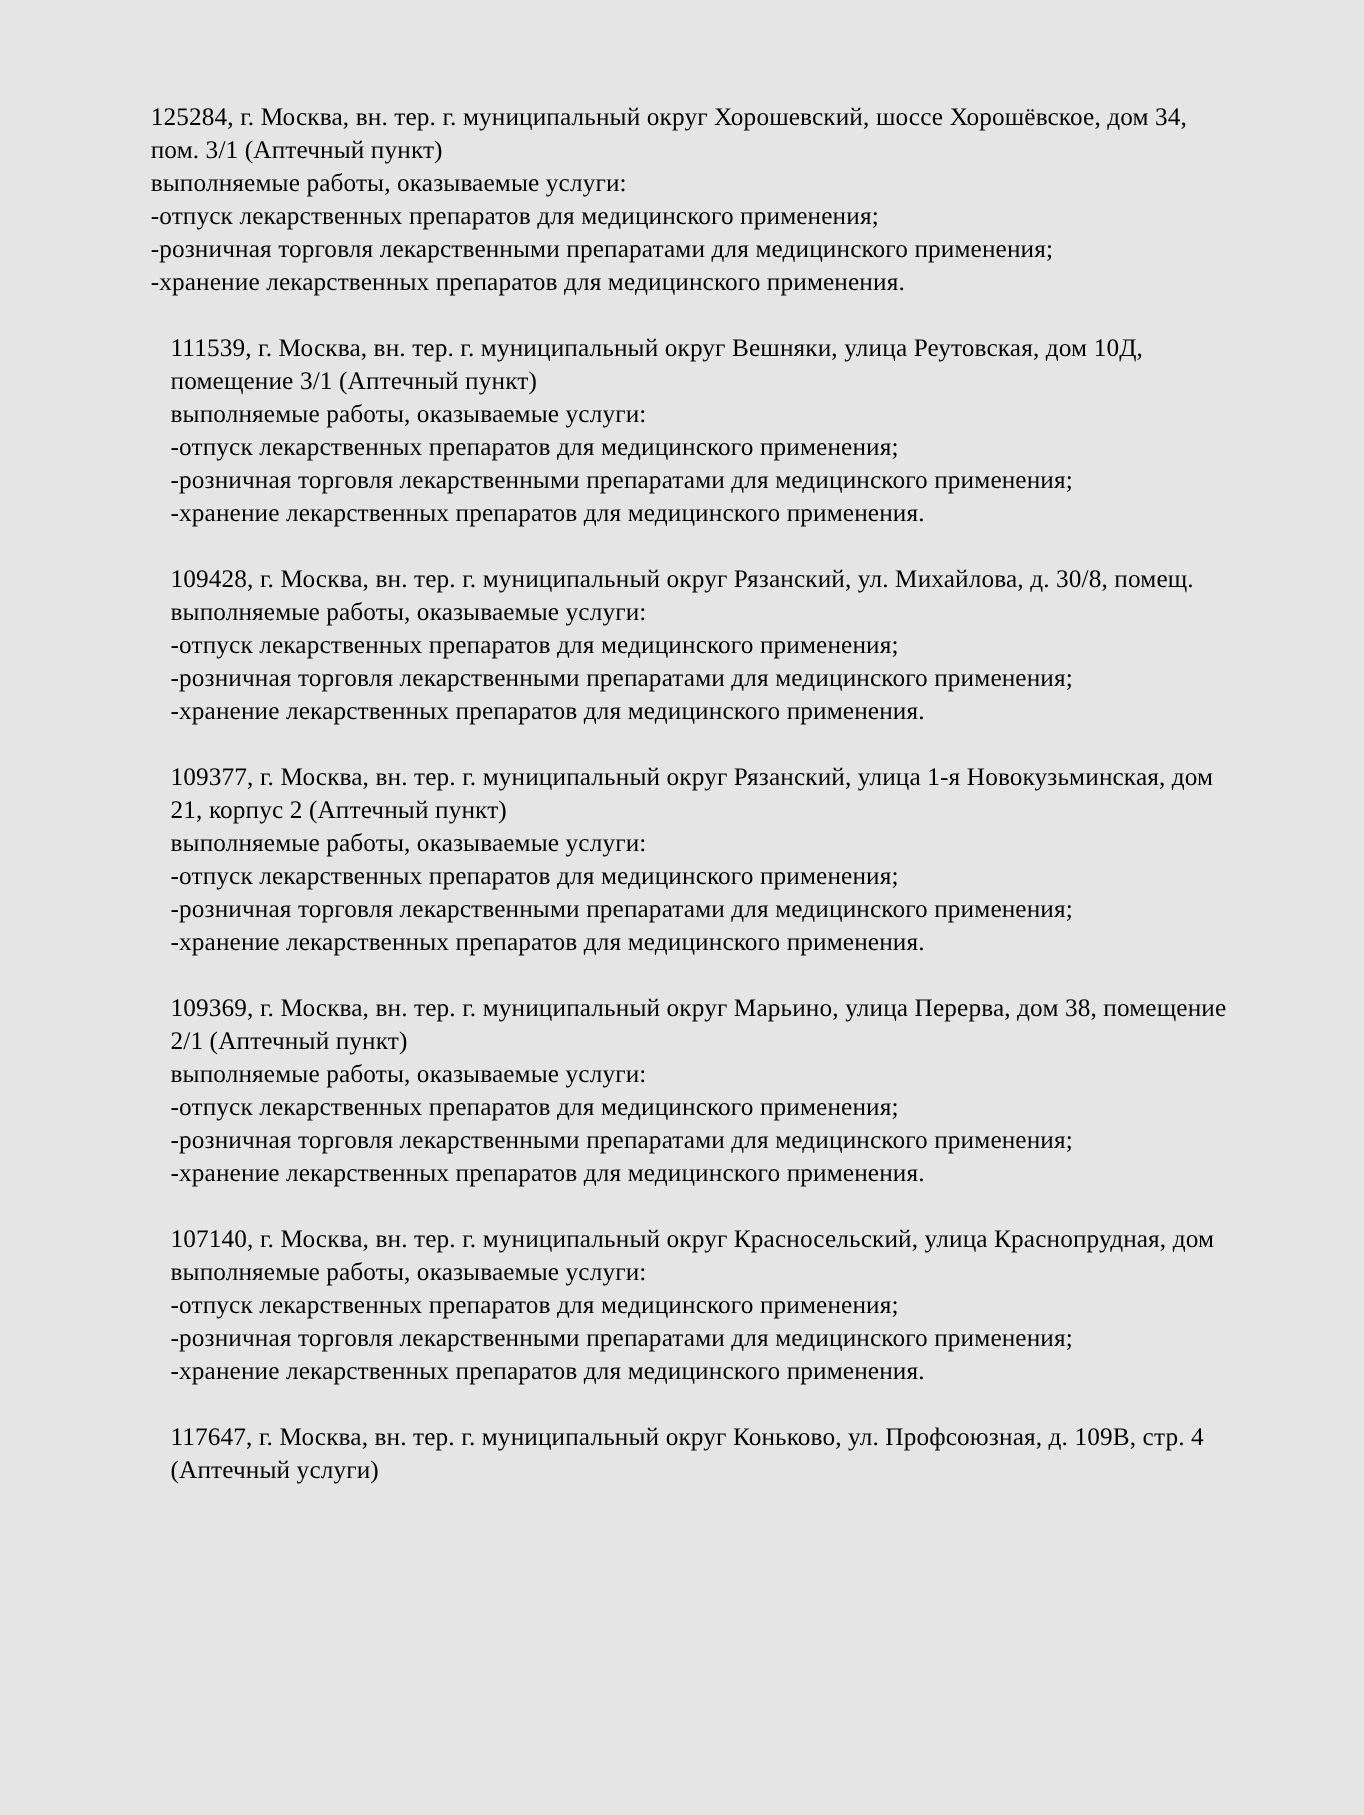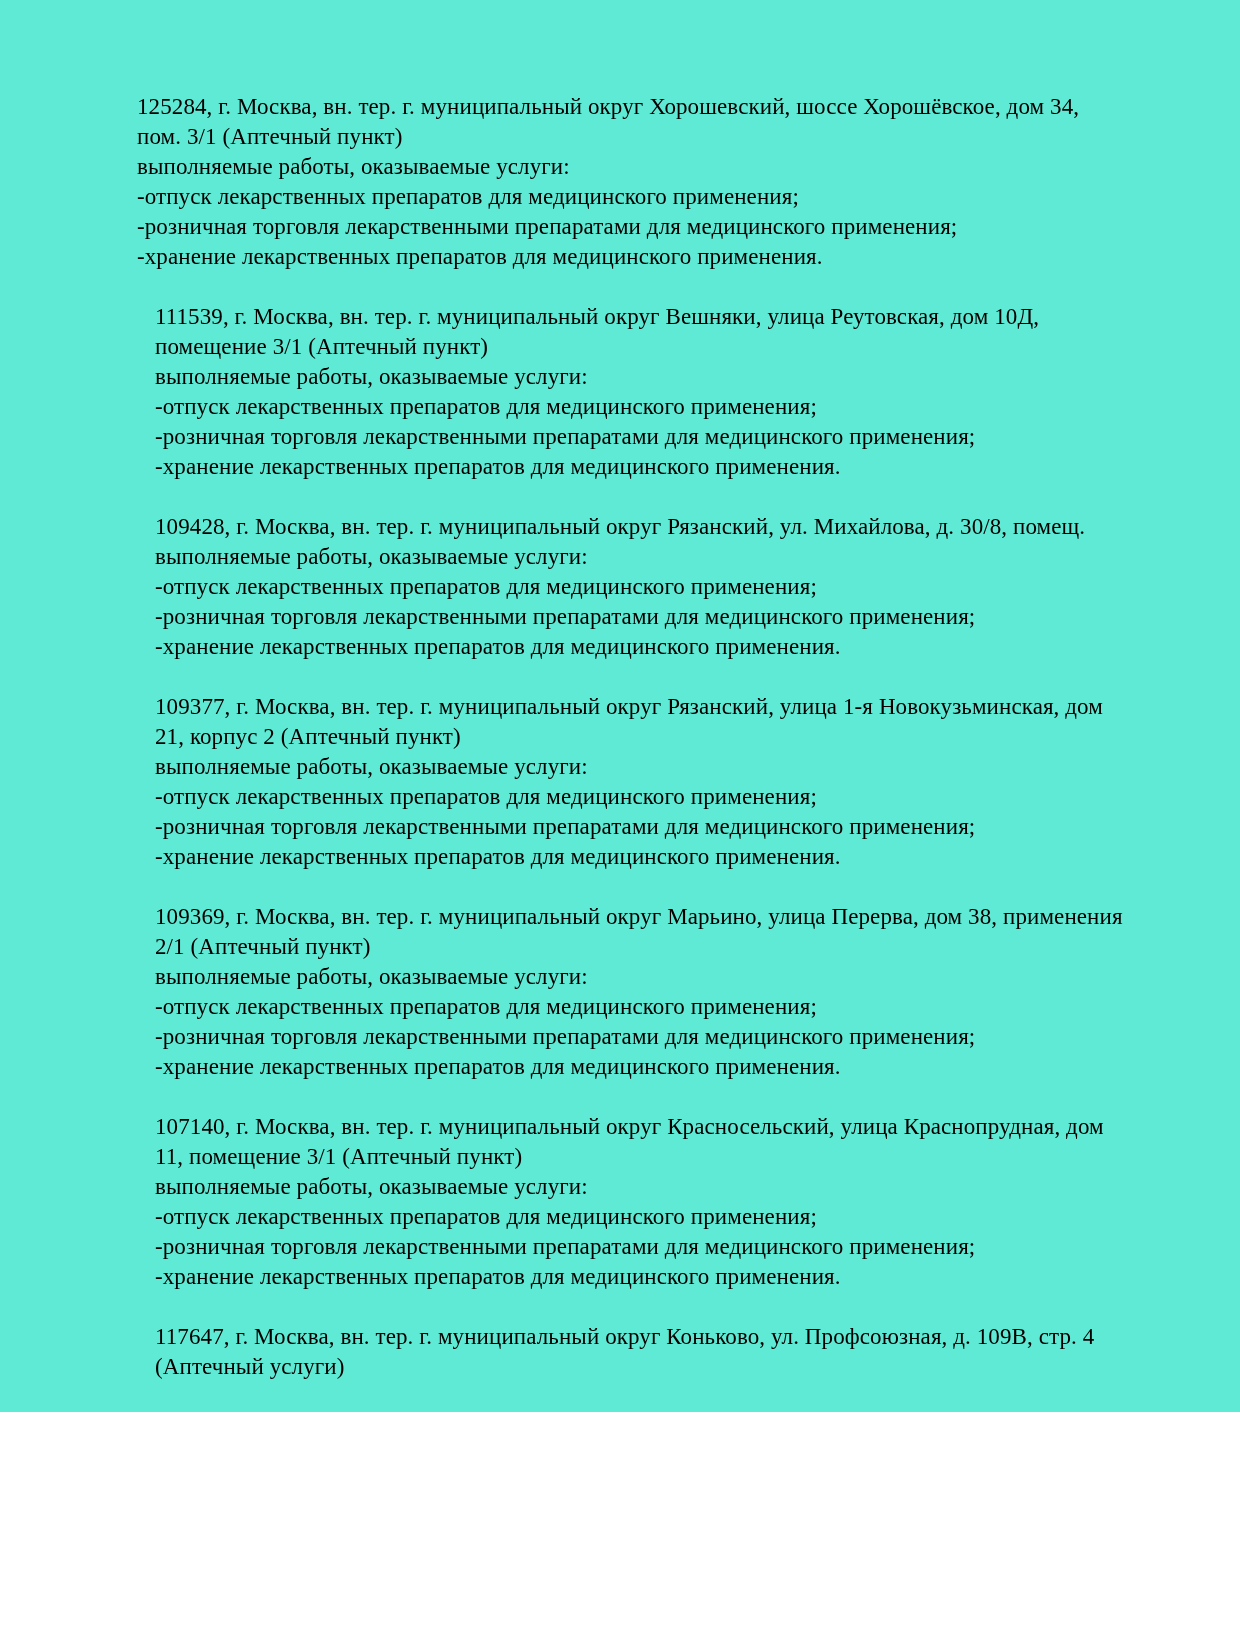--- a/index.html
+++ b/index.html
@@ -5,22 +5,22 @@
   * { margin: 0; padding: 0; box-sizing: border-box; }
   html, body {
     width: 1240px;
     height: 1650px;
     background: #ffffff;
     font-family: "Liberation Serif", "DejaVu Serif", serif;
   }
   .page {
     position: relative;
     width: 1240px;
-    height: 1412px;
-    background: #5eead4;
+    height: 1650px;
+    background: #e5e5e5;
     overflow: hidden;
   }
   .doc-body {
     position: absolute;
     top: 92px;
     left: 137px;
     width: 990px;
     color: #000000;
     font-size: 23px;
   }
@@ -66,31 +66,30 @@
     <section class="entry">
       <div class="line">109377, г. Москва, вн. тер. г. муниципальный округ Рязанский, улица 1-я Новокузьминская, дом</div>
       <div class="line">21, корпус 2 (Аптечный пункт)</div>
       <div class="line">выполняемые работы, оказываемые услуги:</div>
       <div class="line">-отпуск лекарственных препаратов для медицинского применения;</div>
       <div class="line">-розничная торговля лекарственными препаратами для медицинского применения;</div>
       <div class="line">-хранение лекарственных препаратов для медицинского применения.</div>
     </section>
 
     <section class="entry">
-      <div class="line">109369, г. Москва, вн. тер. г. муниципальный округ Марьино, улица Перерва, дом 38, применения</div>
+      <div class="line">109369, г. Москва, вн. тер. г. муниципальный округ Марьино, улица Перерва, дом 38, помещение</div>
       <div class="line">2/1 (Аптечный пункт)</div>
       <div class="line">выполняемые работы, оказываемые услуги:</div>
       <div class="line">-отпуск лекарственных препаратов для медицинского применения;</div>
       <div class="line">-розничная торговля лекарственными препаратами для медицинского применения;</div>
       <div class="line">-хранение лекарственных препаратов для медицинского применения.</div>
     </section>
 
     <section class="entry">
       <div class="line">107140, г. Москва, вн. тер. г. муниципальный округ Красносельский, улица Краснопрудная, дом</div>
-      <div class="line">11, помещение 3/1 (Аптечный пункт)</div>
       <div class="line">выполняемые работы, оказываемые услуги:</div>
       <div class="line">-отпуск лекарственных препаратов для медицинского применения;</div>
       <div class="line">-розничная торговля лекарственными препаратами для медицинского применения;</div>
       <div class="line">-хранение лекарственных препаратов для медицинского применения.</div>
     </section>
 
     <section class="entry">
       <div class="line">117647, г. Москва, вн. тер. г. муниципальный округ Коньково, ул. Профсоюзная, д. 109В, стр. 4</div>
       <div class="line">(Аптечный услуги)</div>
     </section>

